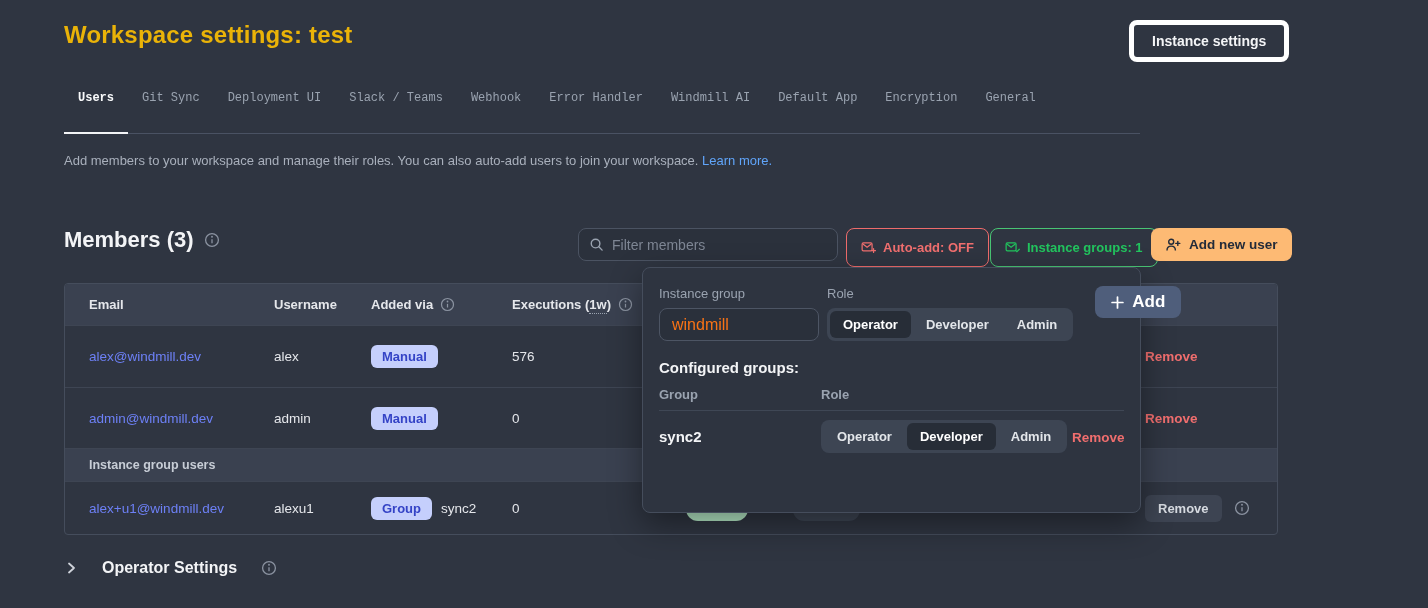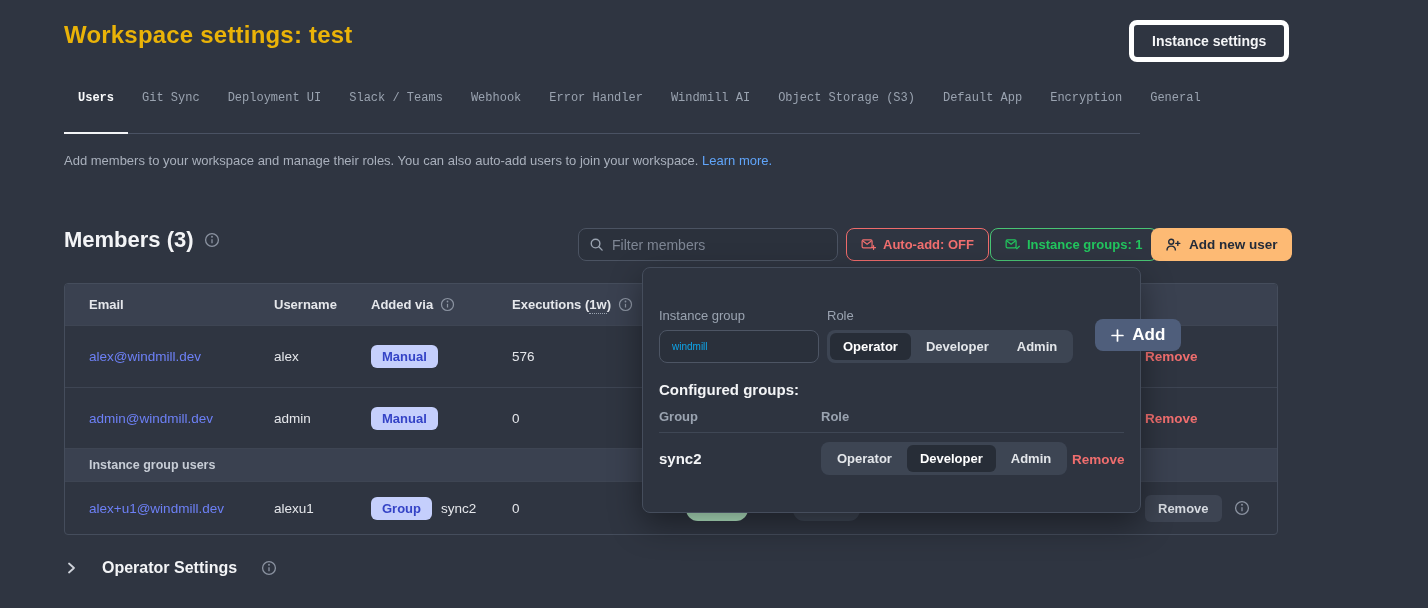--- a/index.html
+++ b/index.html
@@ -45,21 +45,21 @@
     left: 578px; top: 228px; width: 260px; height: 33px;
     border: 1px solid #4b5362; border-radius: 8px; background: #2b313c;
     display: flex; align-items: center; gap: 8px; padding: 0 10px;
   }
   .search-box input {
     background: transparent; border: none; outline: none; color: #e5e7eb;
     font-size: 14px; width: 100%; font-family: inherit;
   }
   .search-box input::placeholder { color: #7e8694; }
   .pill-btn {
-    top: 228px; height: 33px; display: flex; align-items: center; gap: 7px;
+    top: 228px; height: 39px; display: flex; align-items: center; gap: 7px;
     padding: 0 14px; border-radius: 8px; font-size: 13px; font-weight: bold;
     background: transparent; cursor: pointer; font-family: inherit;
   }
   .autoadd-btn { left: 846px; border: 1px solid #ee6b6b; color: #f16f6f; }
   .groups-btn  { left: 990px; border: 1px solid #49c474; color: #22c55e; }
   .addnew-btn {
     left: 1151px; top: 228px; height: 33px; padding: 0 14px;
     display: flex; align-items: center; gap: 8px; border: none; border-radius: 8px;
     background: #fdba74; color: #232b39; font-size: 13.5px; font-weight: bold;
     font-family: inherit; cursor: pointer;
@@ -107,25 +107,25 @@
   .pill-gray-partial  { left: 793px; top: 499px; width: 67px; height: 22px; border-radius: 11px; background: #3e4654; z-index: 2; }
 
   
   .popup {
     left: 642px; top: 267px; width: 499px; height: 246px;
     background: #2e3440; border: 1px solid #454d5c; border-radius: 8px;
     box-shadow: 0 12px 32px rgba(0,0,0,.4); z-index: 20;
     padding: 18px 16px 18px 16px;
   }
   .popup-title { font-size: 15px; font-weight: bold; color: #f3f4f6; margin-top: 2px; }
-  .popup-form { display: flex; align-items: center; margin-top: 22px; }
+  .popup-form { display: flex; align-items: flex-start; }
   .field-label { font-size: 13px; color: #9aa3b0; margin-bottom: 7px; display: block; }
   .ig-input {
     width: 160px; height: 33px; background: #2a303b; border: 1px solid #4d5564;
-    border-radius: 8px; color: #0ea5e9; font-size: 10px; padding: 0 12px;
+    border-radius: 8px; color: #f97316; font-size: 16px; padding: 0 12px;
     outline: none; font-family: inherit;
   }
   .role-wrap { margin-left: 8px; }
   .segmented {
     display: inline-flex; background: #3d4553; border-radius: 8px; padding: 3px; gap: 2px;
   }
   .seg {
     border: none; background: transparent; color: #e3e6ea; font-size: 13px; font-weight: bold;
     padding: 6px 13px; border-radius: 6px; cursor: pointer; font-family: inherit;
   }
@@ -156,21 +156,20 @@
 <button class="abs instance-settings-btn">Instance settings</button>
 
 <nav class="abs tabbar">
   <div class="tab active">Users</div>
   <div class="tab">Git Sync</div>
   <div class="tab">Deployment UI</div>
   <div class="tab">Slack / Teams</div>
   <div class="tab">Webhook</div>
   <div class="tab">Error Handler</div>
   <div class="tab">Windmill AI</div>
-  <div class="tab">Object Storage (S3)</div>
   <div class="tab">Default App</div>
   <div class="tab">Encryption</div>
   <div class="tab">General</div>
 </nav>
 
 <p class="abs intro">
   <span>Add members to your workspace and manage their roles. You can also auto-add users to join your workspace.</span>
   <a>Learn more.</a>
 </p>
 

